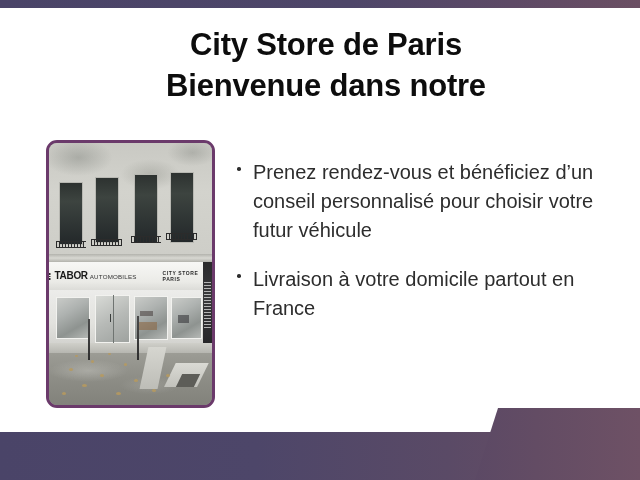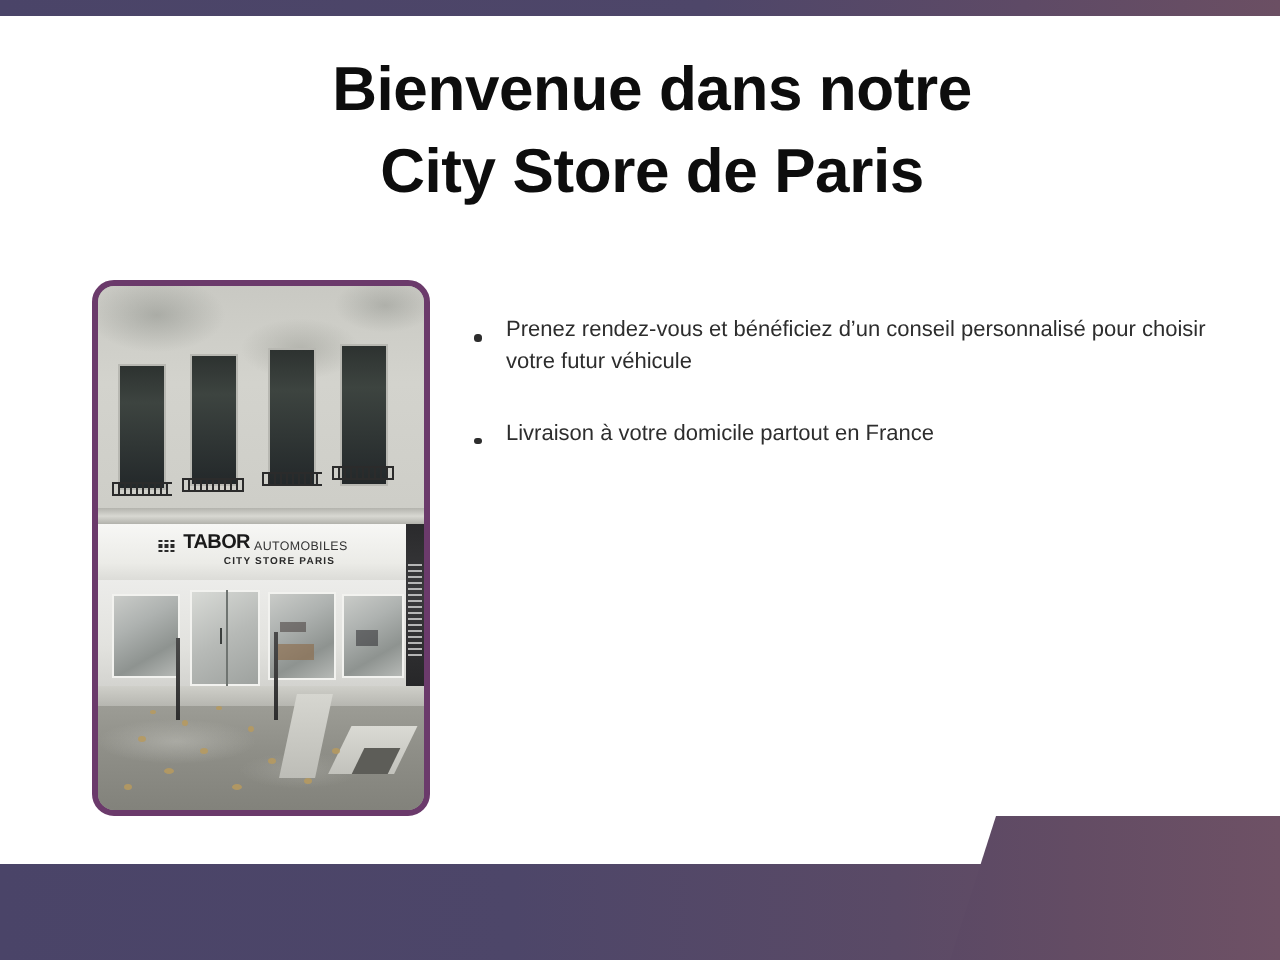--- a/index.html
+++ b/index.html
@@ -122,21 +122,21 @@
     width: 100%;
     height: 10.5%;
     background: linear-gradient(to bottom, #f7f7f5, #ebebe7 70%, #dcdcd8);
     display: flex;
     align-items: center;
     justify-content: center;
     overflow: hidden;
   }
   .sign-inner {
     display: flex;
-    flex-direction: column;
+    flex-direction: row;
     align-items: center;
     transform: translateX(-4%);
   }
   .sign-row {
     display: flex;
     align-items: flex-end;
     gap: 2px;
     line-height: 1;
   }
   .sign-dots {
@@ -297,21 +297,21 @@
   .bollard.b1 { left: 24%; top: 67%; height: 16%; }
   .bollard.b2 { left: 54%; top: 66%; height: 17%; }
 
   
   .bullets {
     position: absolute;
     left: 234px;
     top: 158px;
     width: 396px;
     color: #2d2d2d;
-    font-size: 11px;
+    font-size: 20px;
     line-height: 1.45;
   }
   .bullet {
     position: relative;
     padding-left: 19px;
     margin-bottom: 20px;
   }
   .bullet:last-child { margin-bottom: 0; }
   .bullet .dot {
     position: absolute;
@@ -365,22 +365,22 @@
   }
 </style>
 </head>
 <body>
 
 <div id="slide">
 
   <div class="top-strip"></div>
 
   <div class="title-block">
+    <span class="title-line">City Store de Paris</span>
     <span class="title-line">Bienvenue dans notre</span>
-    <span class="title-line">City Store de Paris</span>
   </div>
 
   <div class="photo-frame">
     <div class="photo-inner">
       <div class="facade"></div>
       <div class="win w1"></div>
       <div class="win w2"></div>
       <div class="win w3"></div>
       <div class="win w4"></div>
       <div class="rail r1"></div>

